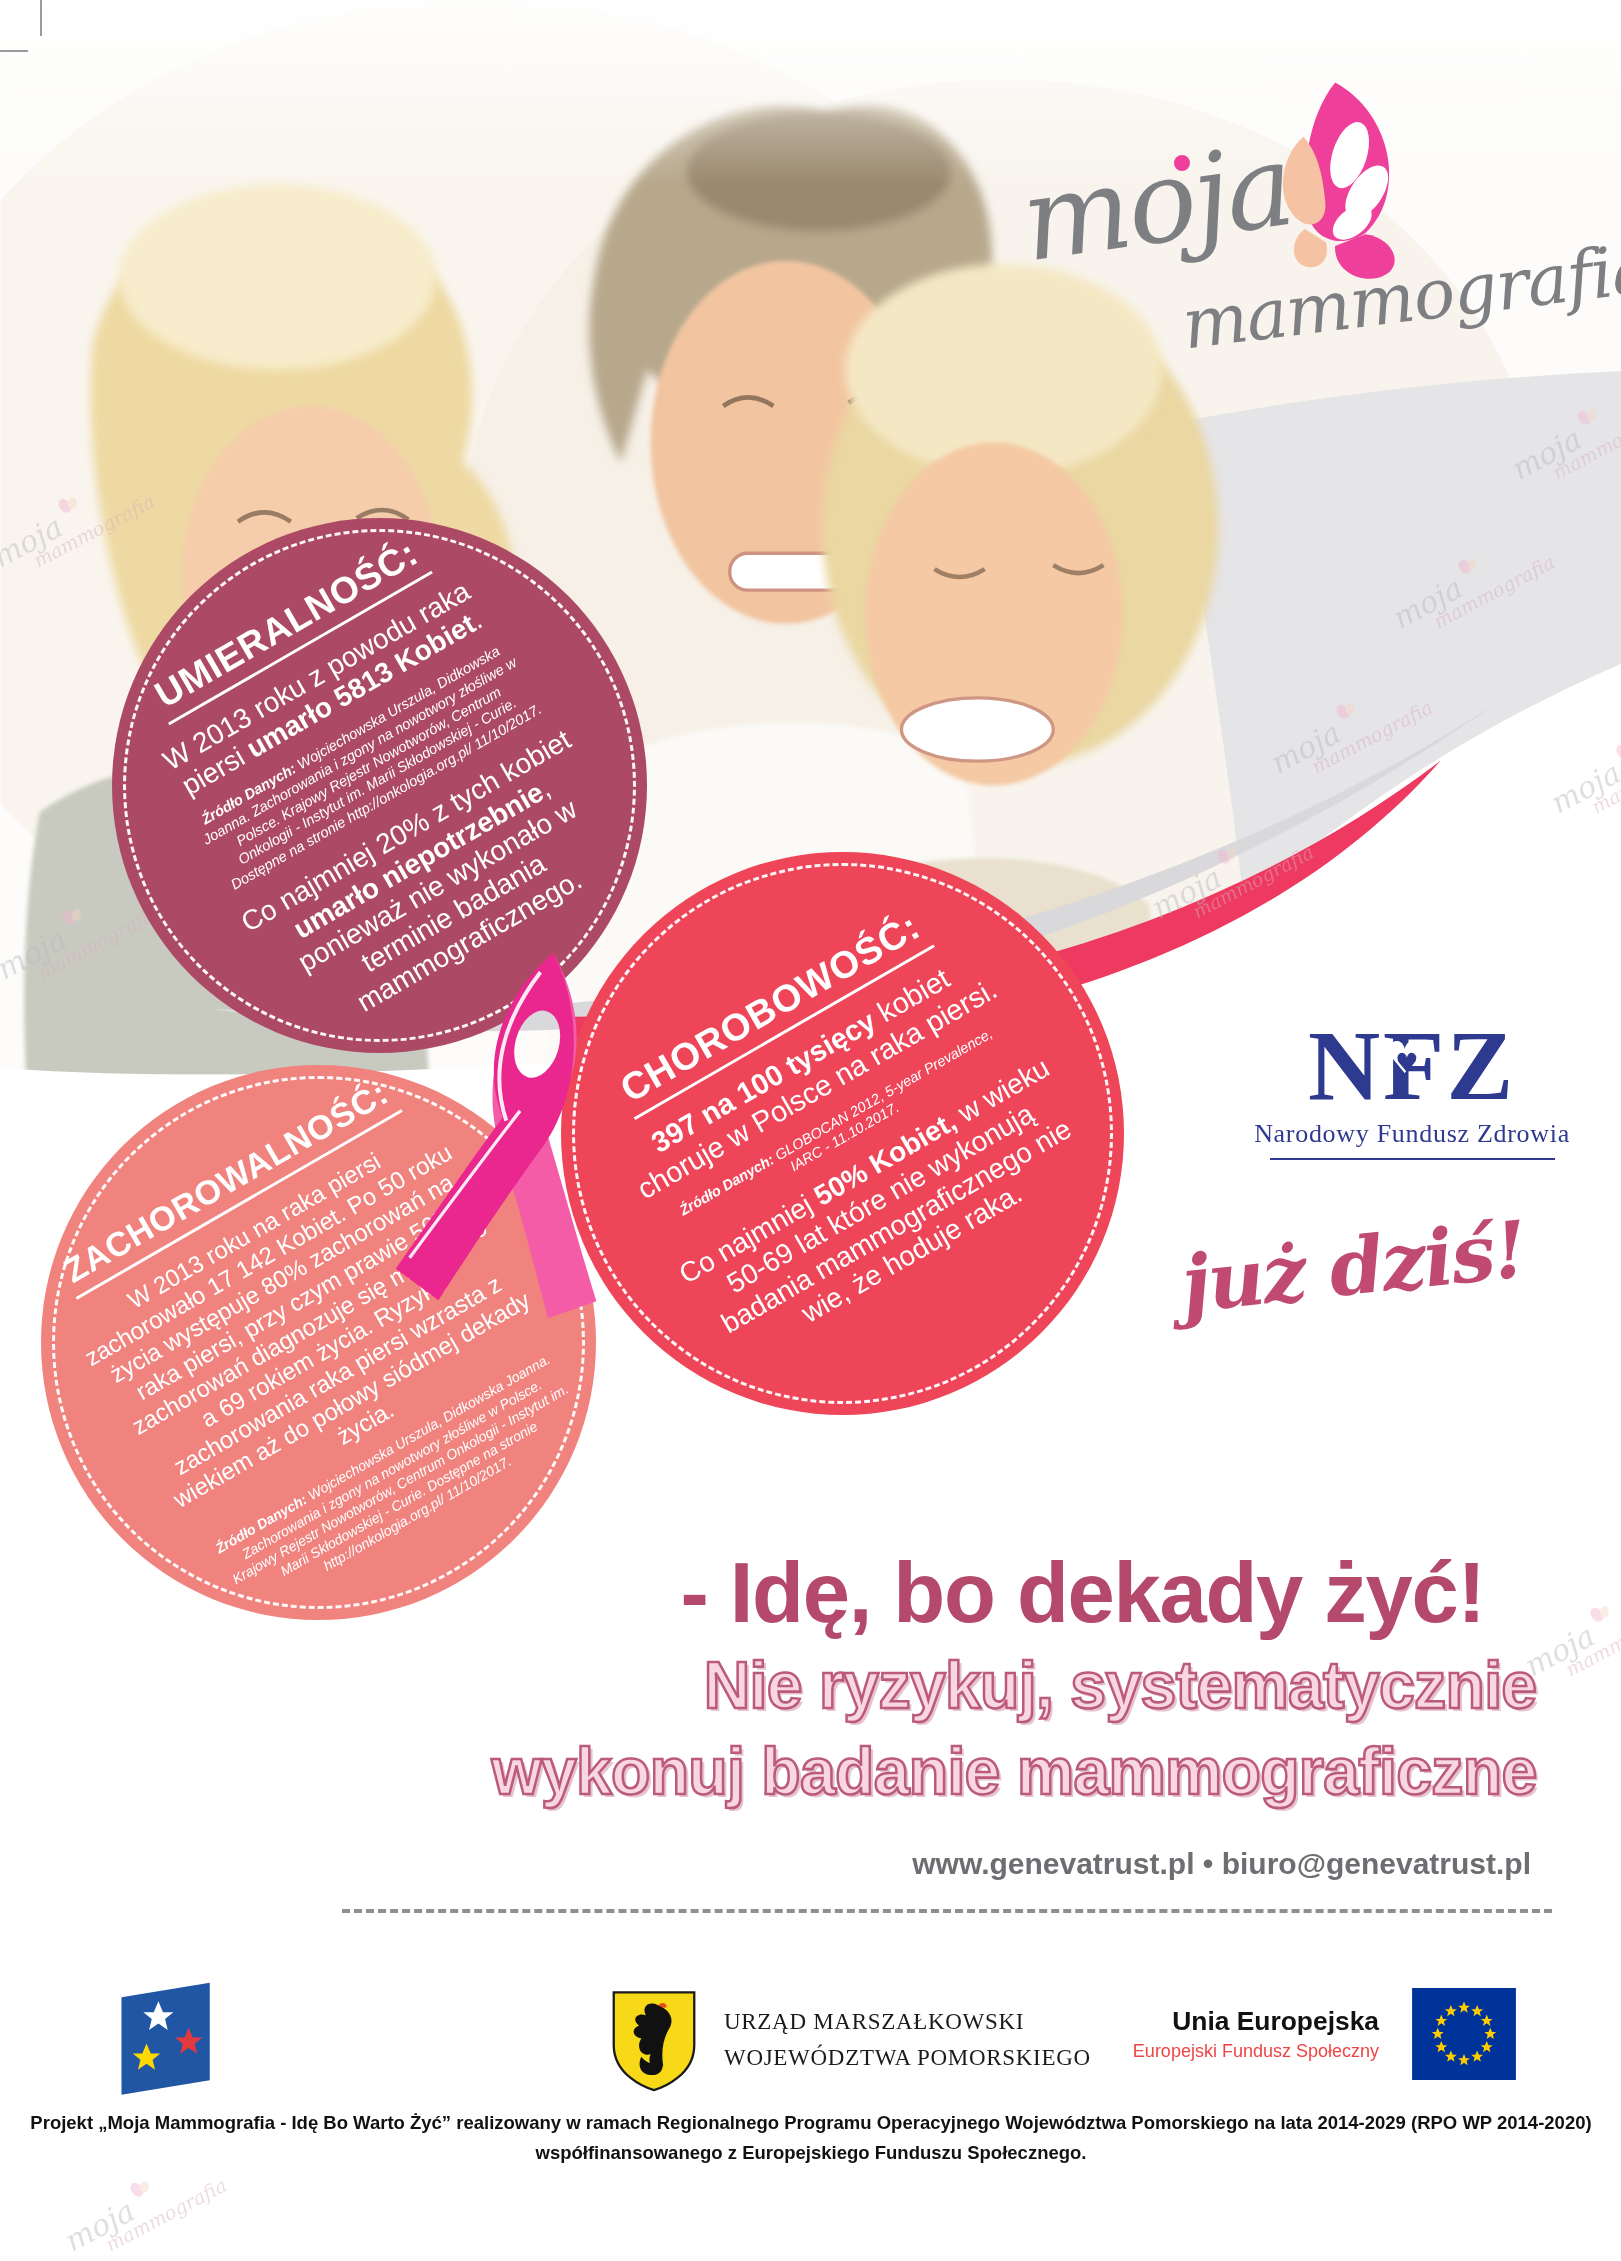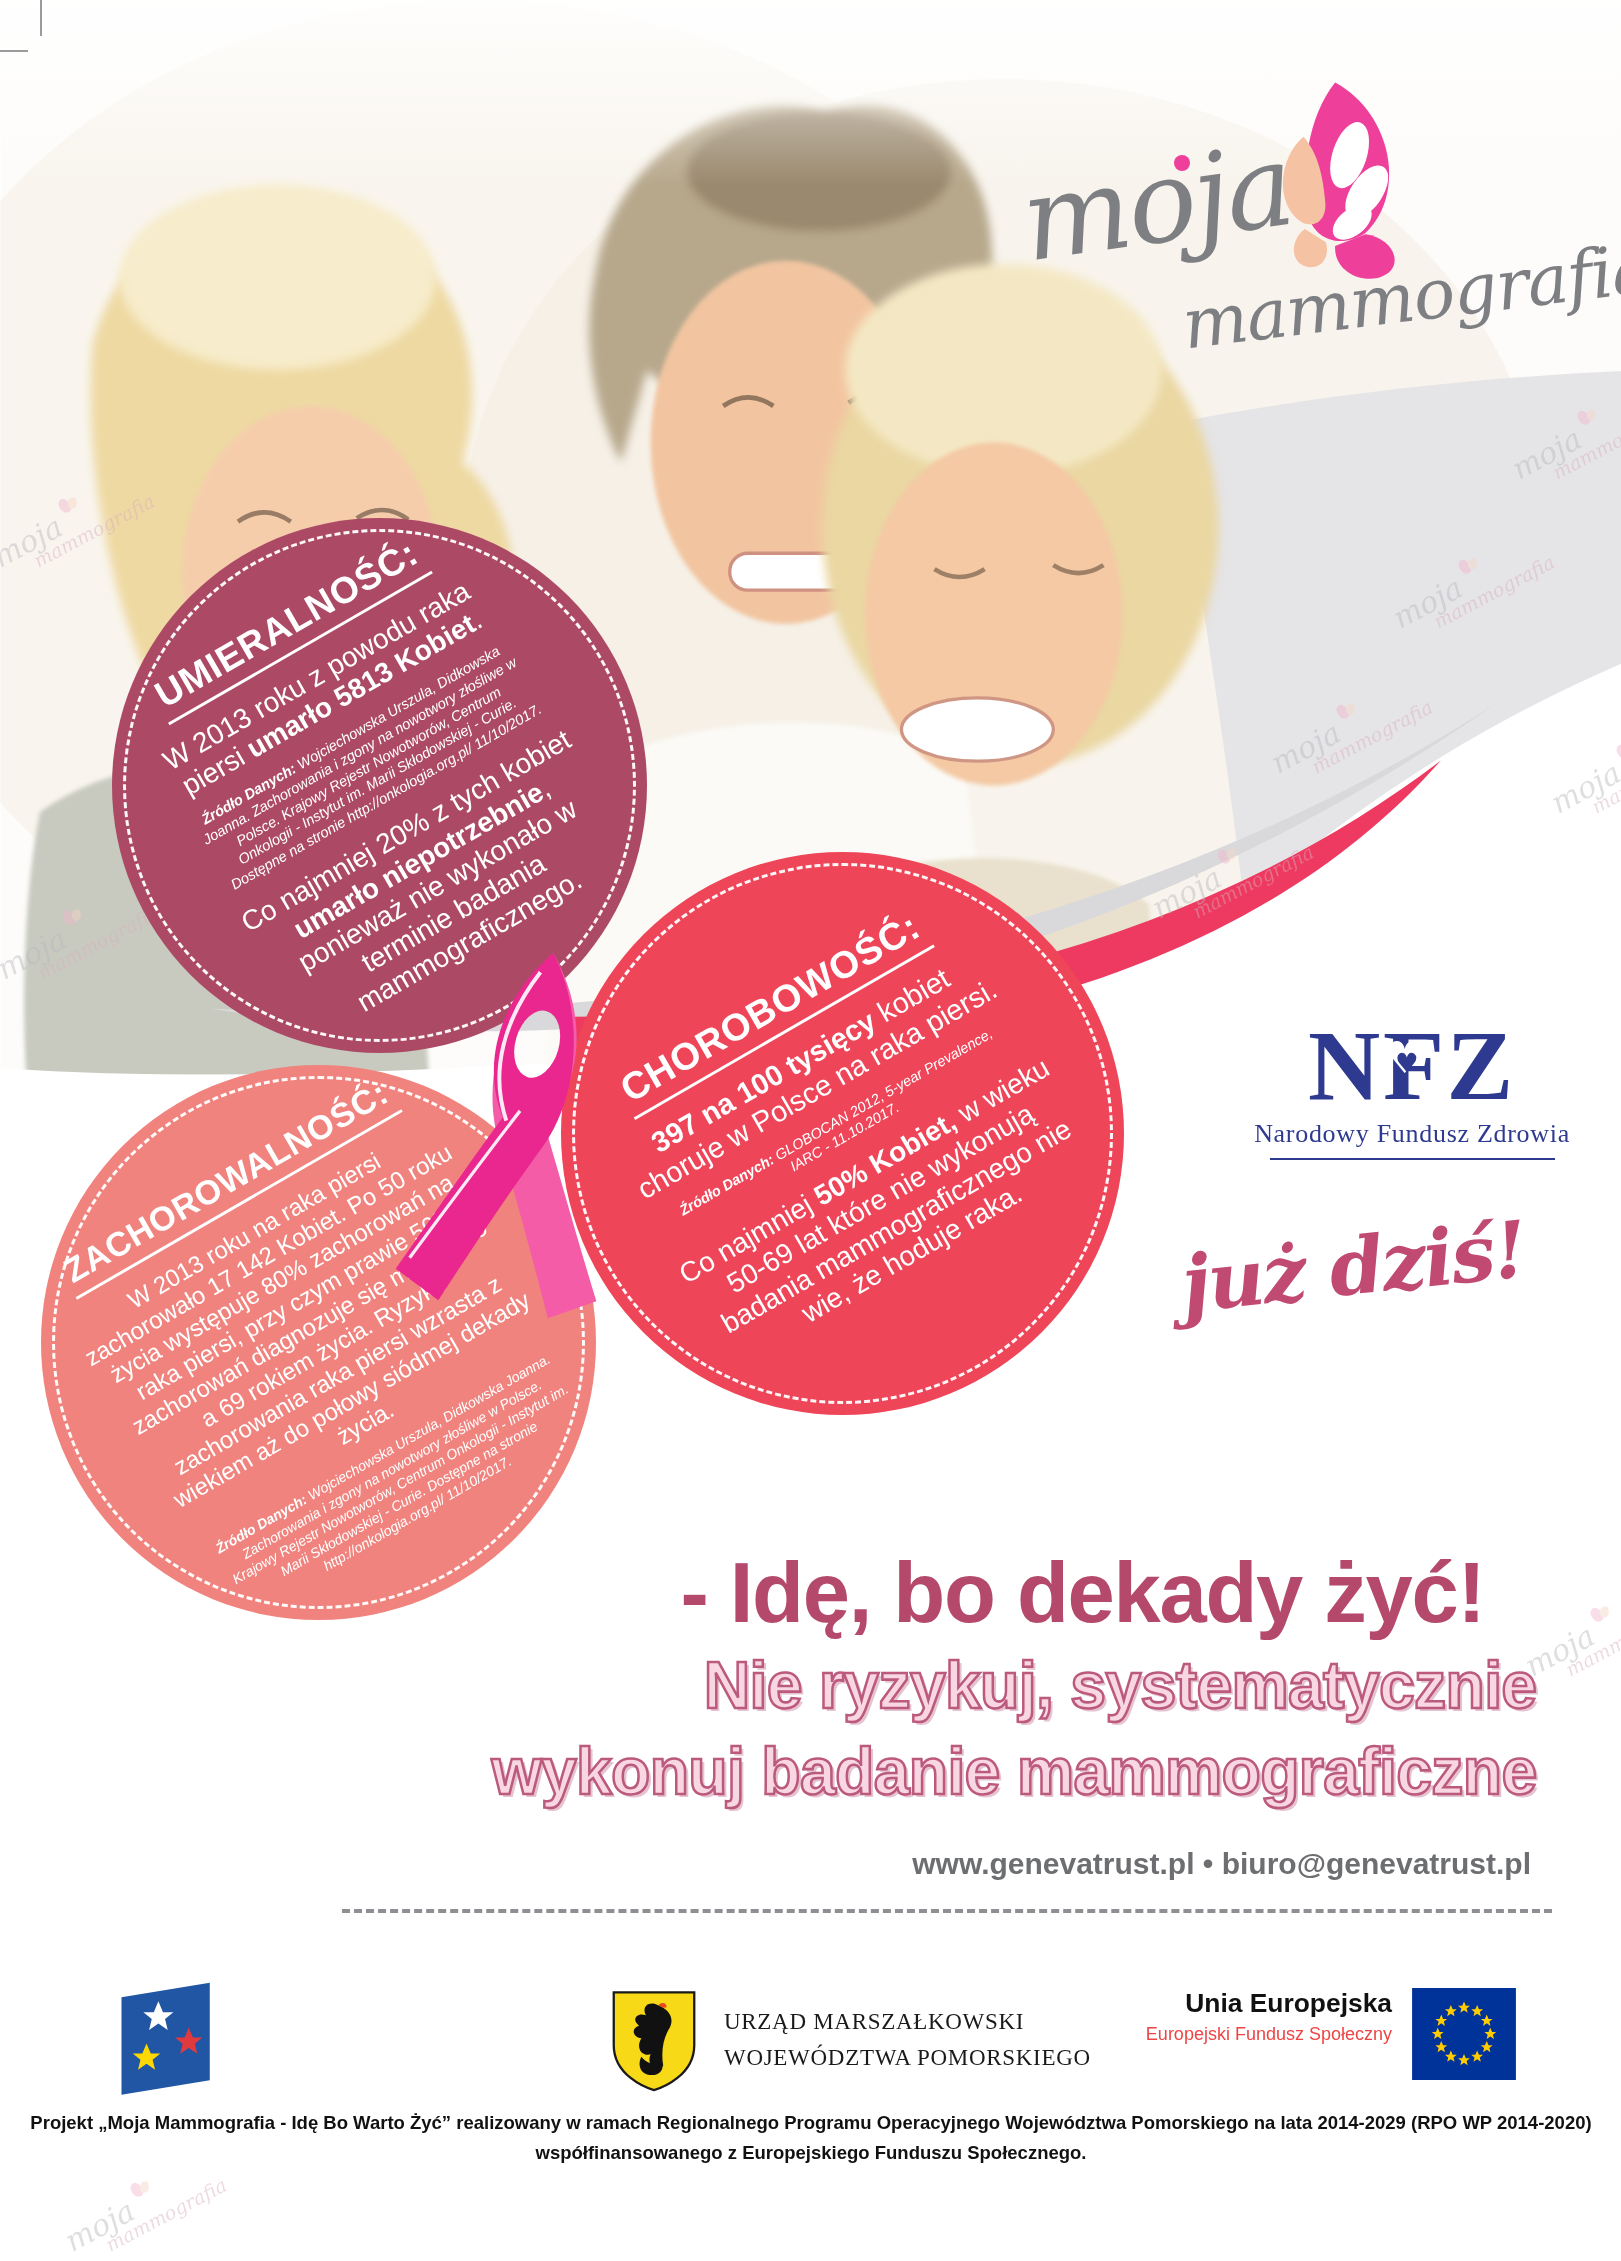--- a/index.html
+++ b/index.html
@@ -95,21 +95,21 @@
   .separator{position:absolute;left:342px;top:1909px;width:1210px;border-top:4.6px dashed #8f8f93;}
 
   
   .fe{position:absolute;left:107px;top:1976px;display:flex;align-items:center;}
   .fe .txt{margin-left:17px;}
   .fe .l1,.fe .l2{font-weight:bold;font-size:28px;line-height:1.05;color:#111;}
   .fe .l3{font-size:19px;color:#111;margin-top:6.6px;}
   .marshal{position:absolute;left:608px;top:1983px;display:flex;align-items:center;}
   .marshal .txt{margin-left:24px;font-family:"Liberation Serif",serif;font-size:23px;letter-spacing:0.7px;
       line-height:1.55;color:#1a1a1a;white-space:nowrap;}
-  .eu{position:absolute;right:106px;top:1988px;display:flex;align-items:flex-start;}
+  .eu{position:absolute;right:106px;top:1988px;display:flex;align-items:center;gap:13px;}
   .eu .txt{text-align:right;margin-right:20px;}
   .eu .l1{font-weight:bold;font-size:26.4px;color:#111;line-height:1.2;}
   .eu .l2{font-size:18px;color:#ef4444;margin-top:4px;}
 
   .project{position:absolute;left:0;top:2108px;width:1622px;text-align:center;
       font-weight:bold;font-size:18.5px;line-height:1.6;color:#111;}
 </style>
 </head>
 <body>
 

